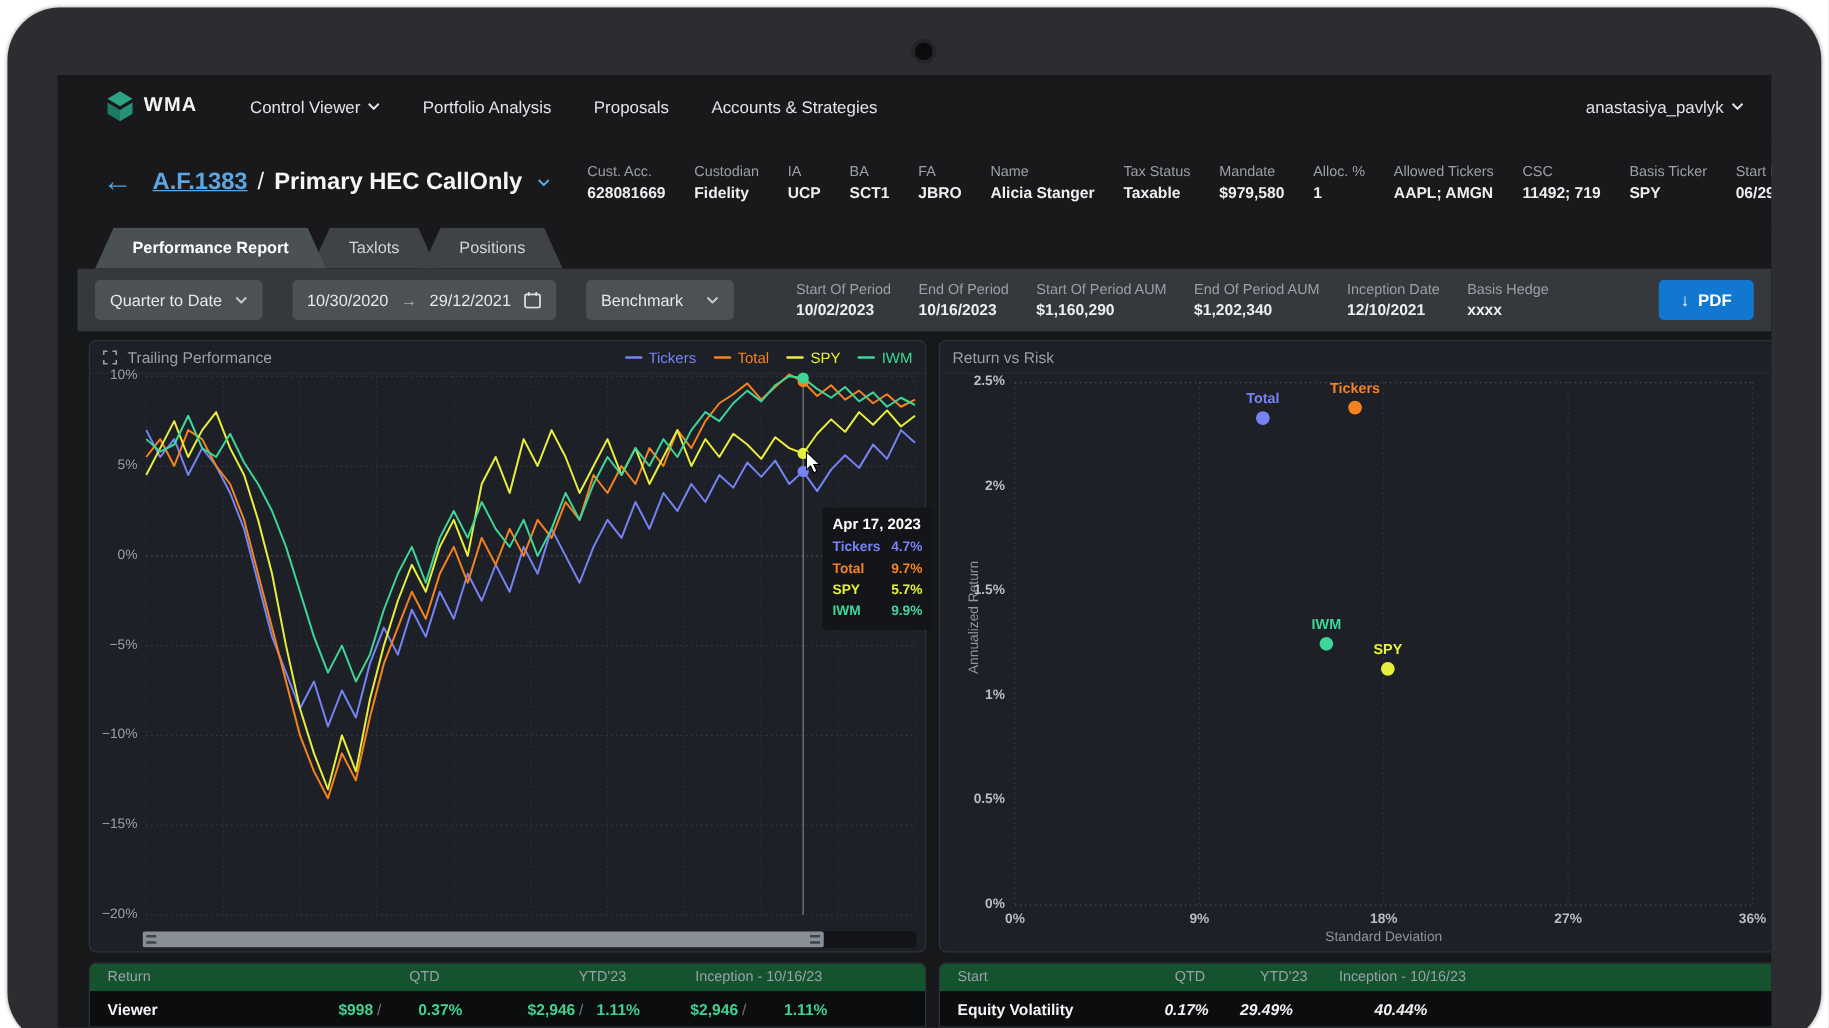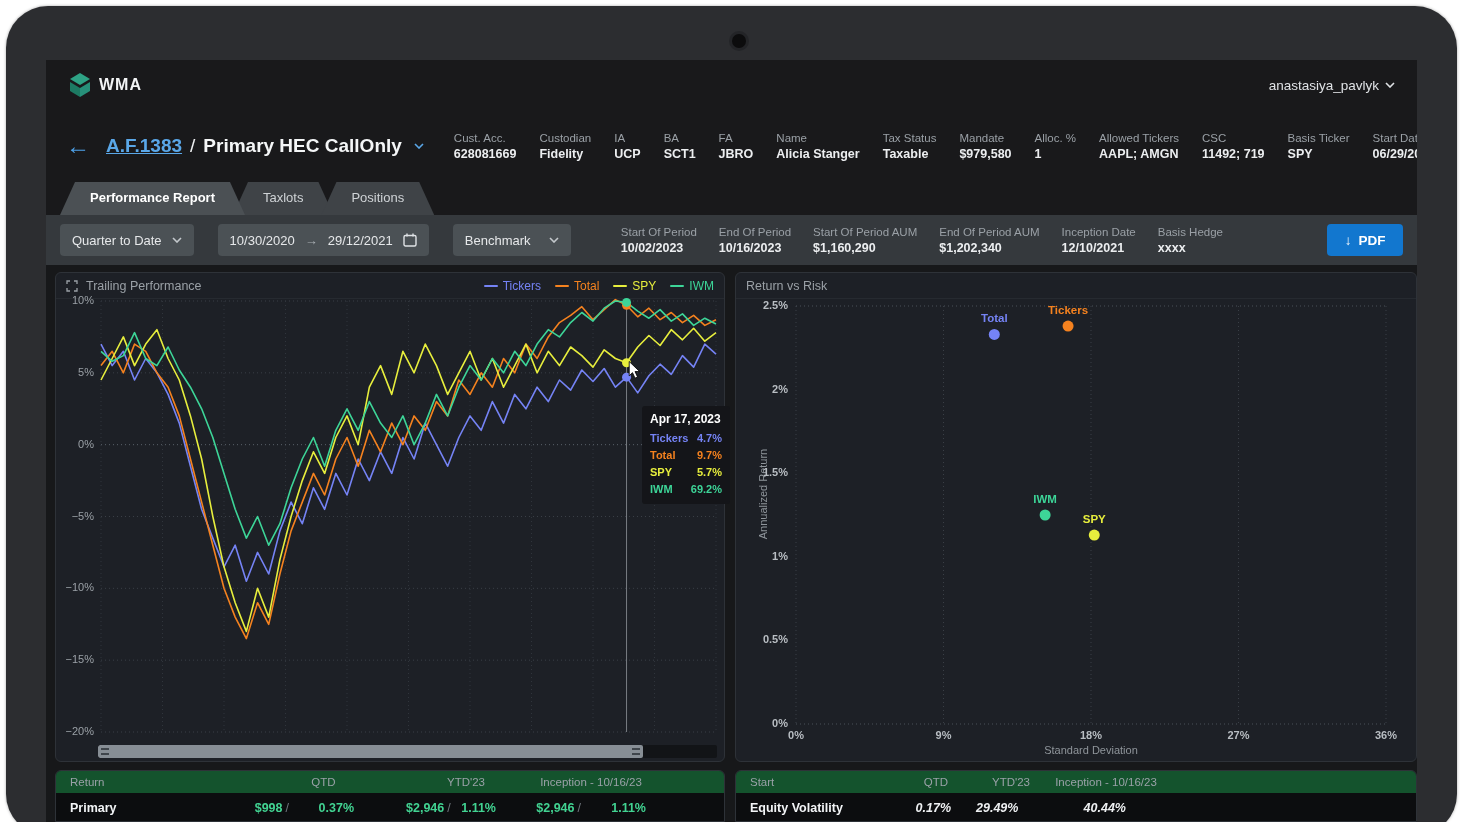--- a/index.html
+++ b/index.html
@@ -3,21 +3,21 @@
 <meta charset="utf-8">
 <style>
   * { margin:0; padding:0; box-sizing:border-box; }
   html,body { width:1463px; height:822px; background:#ffffff; overflow:hidden;
               font-family:"Liberation Sans", sans-serif; }
   .device { position:absolute; left:6px; top:6px; width:1451px; height:830px;
             background:#2c2d30; border-radius:42px; box-shadow:0 0 3px rgba(0,0,0,.35); }
   .camera { position:absolute; left:726px; top:28px; width:14px; height:14px; border-radius:50%;
             background:#0c0c0d; box-shadow:0 0 0 3px #232427; }
   .screen { position:absolute; left:40px; top:54px; width:1371px; height:762px;
-            background:#17181a; overflow:hidden; color:#e8eaed; font-size:13px; }
+            background:#17181a; overflow:hidden; color:#e8eaed; font-size:13px;padding-left:16px; }
 
   
   .navbar { height:50px; display:flex; align-items:center; padding:0 22px; background:#19191b; }
   .logo { display:flex; align-items:center; gap:7px; }
   .logo-text { font-size:16px; font-weight:bold; letter-spacing:1px; color:#f2f4f5; }
   .nav-items { display:flex; align-items:center; gap:34px; margin-left:42px; }
   .nav-item { color:#e2e5e8; font-size:13.5px; cursor:default; display:flex; align-items:center; gap:6px; }
   .nav-user { margin-left:auto; color:#dfe2e5; font-size:13.5px; display:flex; align-items:center; gap:6px; }
   .chev { width:10px; height:6px; }
   .chev polyline { fill:none; stroke:currentColor; stroke-width:1.6; }
@@ -123,20 +123,31 @@
   <div class="screen">
 
     <div class="navbar">
       <div class="logo">
         <svg width="24" height="26" viewBox="0 0 24 26">
           <path d="M12 1 L22 7 L12 13 L2 7 Z" fill="#2ea285"></path>
           <path d="M2 10 L12 16 L12 25 L2 19 Z" fill="#1d7a63"></path>
           <path d="M22 10 L12 16 L12 25 L22 19 Z" fill="#27907a"></path>
         </svg>
         <span class="logo-text">WMA</span>
+      </div>
+      <div class="nav-items">
+        <span class="nav-item">
+          <span>Control Viewer</span>
+          <svg class="chev" viewBox="0 0 10 6">
+              <polyline points="1,1 5,5 9,1"></polyline>
+            </svg>
+        </span>
+        <span class="nav-item">Portfolio Analysis</span>
+        <span class="nav-item">Proposals</span>
+        <span class="nav-item">Accounts &amp; Strategies</span>
       </div>
       <div class="nav-user">
         <span>anastasiya_pavlyk</span>
         <svg class="chev" viewBox="0 0 10 6">
             <polyline points="1,1 5,5 9,1"></polyline>
           </svg>
       </div>
     </div>
 
     <div class="acct-header">
@@ -344,21 +355,21 @@
           <div class="tt-row" style="color: rgb(245, 130, 31);">
               <span>Total</span>
               <span>9.7%</span>
             </div>
           <div class="tt-row" style="color: rgb(231, 238, 61);">
               <span>SPY</span>
               <span>5.7%</span>
             </div>
           <div class="tt-row" style="color: rgb(61, 213, 152);">
               <span>IWM</span>
-              <span>69.2%</span>
+              <span>9.9%</span>
             </div>
         </div>
 
         <svg class="cursor-arrow" width="13" height="18" viewBox="0 0 11 17">
           <path d="M0.5 0.5 L0.5 14 L3.6 11 L6 16.2 L8.4 15.1 L6 10 L10.4 10 Z" fill="#ffffff" stroke="#000000" stroke-width="0.8"></path>
         </svg>
 
         <div class="hscroll">
           <div class="hthumb">
             <span class="grip"></span>
@@ -414,21 +425,21 @@
 
       <div class="table-panel tp-left">
         <div class="t-head">
           <span class="th-label">Return</span>
           <span class="th-c">QTD</span>
           <span class="th-c">YTD'23</span>
           <span class="th-c">Inception - 10/16/23</span>
           <span></span>
         </div>
         <div class="t-row">
-          <span class="tr-label">Primary</span>
+          <span class="tr-label">Viewer</span>
           <span class="vgroup vg1">
             <span class="amt">$998</span>
               <span class="slash">/</span>
               <span class="pct">0.37%</span>
           </span>
           <span class="vgroup vg2">
             <span class="amt">$2,946</span>
               <span class="slash">/</span>
               <span class="pct">1.11%</span>
           </span>

